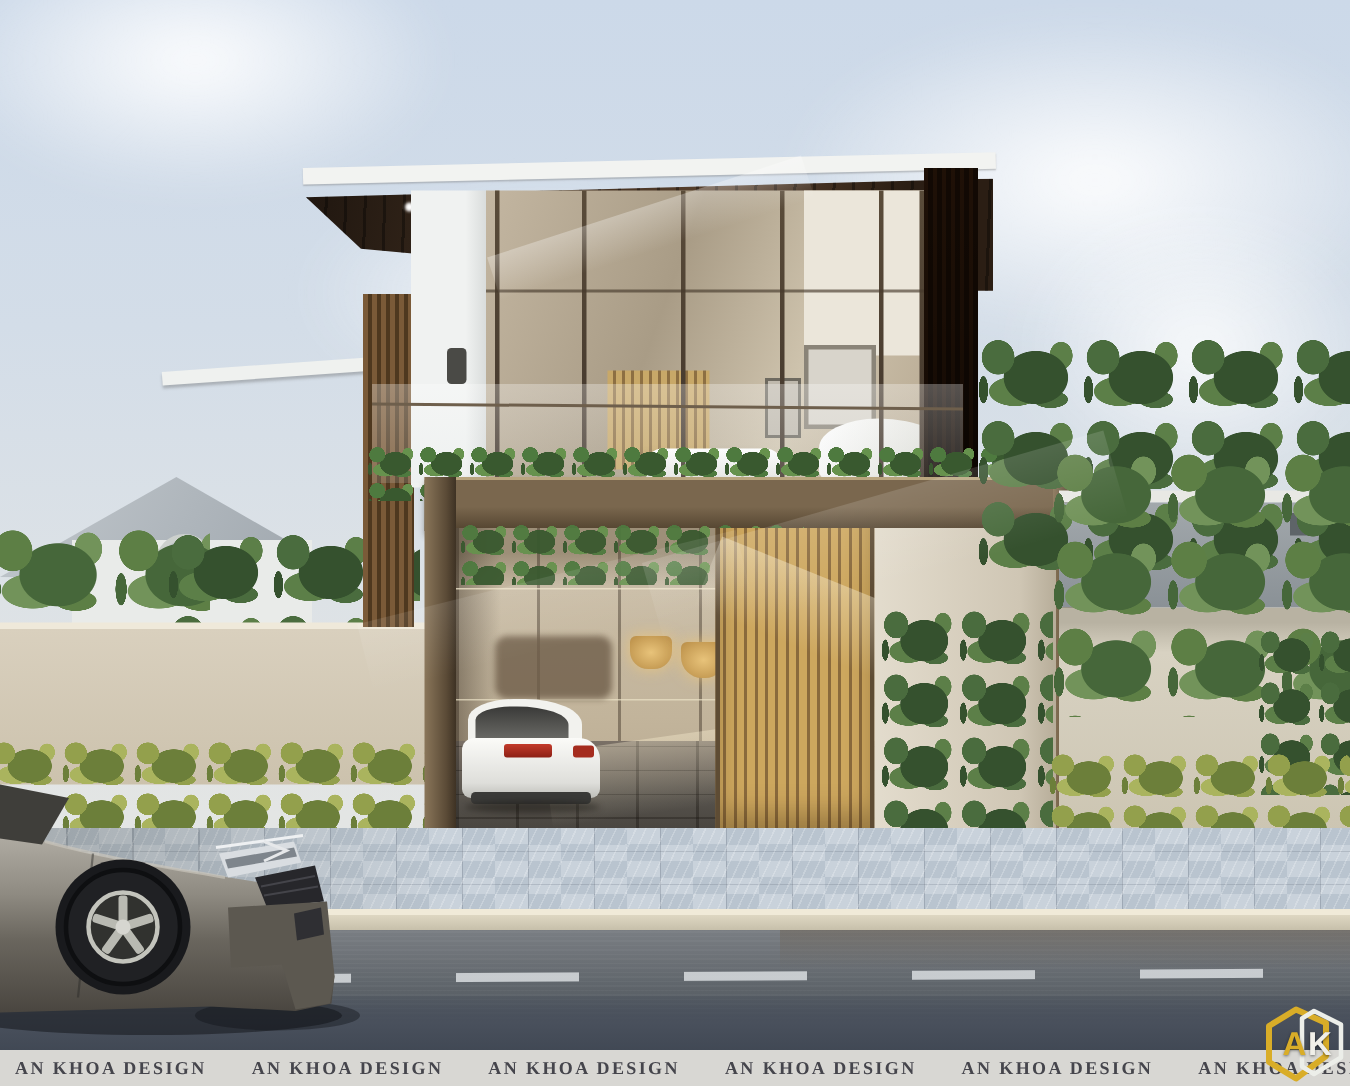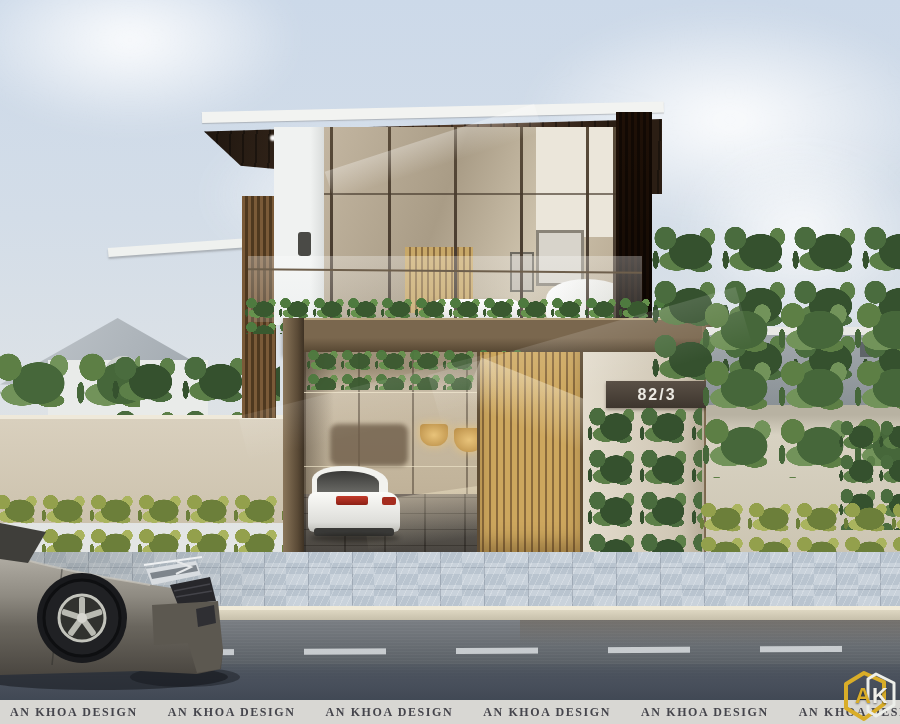--- a/index.html
+++ b/index.html
@@ -143,24 +143,20 @@
 
   <div class="abs" style="left:477px;top:352px;width:106px;height:210px;
        background:repeating-linear-gradient(90deg,#cda75e 0 5px,#8a6a3c 5px 7px);box-shadow:inset 0 -20px 18px rgba(60,40,15,.35);">
     <div class="abs" style="left:0;top:0;bottom:0;width:3px;background:#5e4c34;"></div>
     <div class="abs" style="right:0;top:0;bottom:0;width:3px;background:#5e4c34;"></div>
     <div class="abs" style="left:-10px;top:30px;width:140px;height:50px;transform:rotate(22deg);background:linear-gradient(rgba(255,248,228,.35),rgba(255,248,228,0));"></div>
   </div>
 
   <div class="abs" style="left:583px;top:352px;width:121px;height:210px;
        background:linear-gradient(90deg,#e3dccd,#cfc6b4 80%,#b7ad99);"></div>
-  <div class="abs" style="left:606px;top:381px;width:102px;height:27px;
-       background:linear-gradient(#5a5046,#3e362e);display:flex;align-items:center;justify-content:center;box-shadow:0 2px 3px rgba(50,40,30,.4);">
-    <span id="plate-text">82/3</span>
-  </div>
   <div class="foliage darktree" style="left:586px;top:404px;width:116px;height:158px;--bs:52px 42px;"></div>
 
   <div class="abs" style="left:706px;top:327px;width:194px;height:8px;background:#e8e8e4;"></div>
   <div class="abs" style="left:706px;top:335px;width:194px;height:70px;
        background:linear-gradient(#a2a8ac,#8a9196);"></div>
   <div class="abs" style="left:758px;top:344px;width:15px;height:15px;background:#5e6468;"></div>
   <div class="abs" style="left:810px;top:343px;width:15px;height:15px;background:#5e6468;"></div>
   <div class="abs" style="left:860px;top:342px;width:15px;height:15px;background:#5e6468;"></div>
   <div class="abs" style="left:706px;top:405px;width:194px;height:150px;
        background:linear-gradient(#b8b2a2 0 10px,#d8d2c2 30px,#ccc5b2);"></div>

